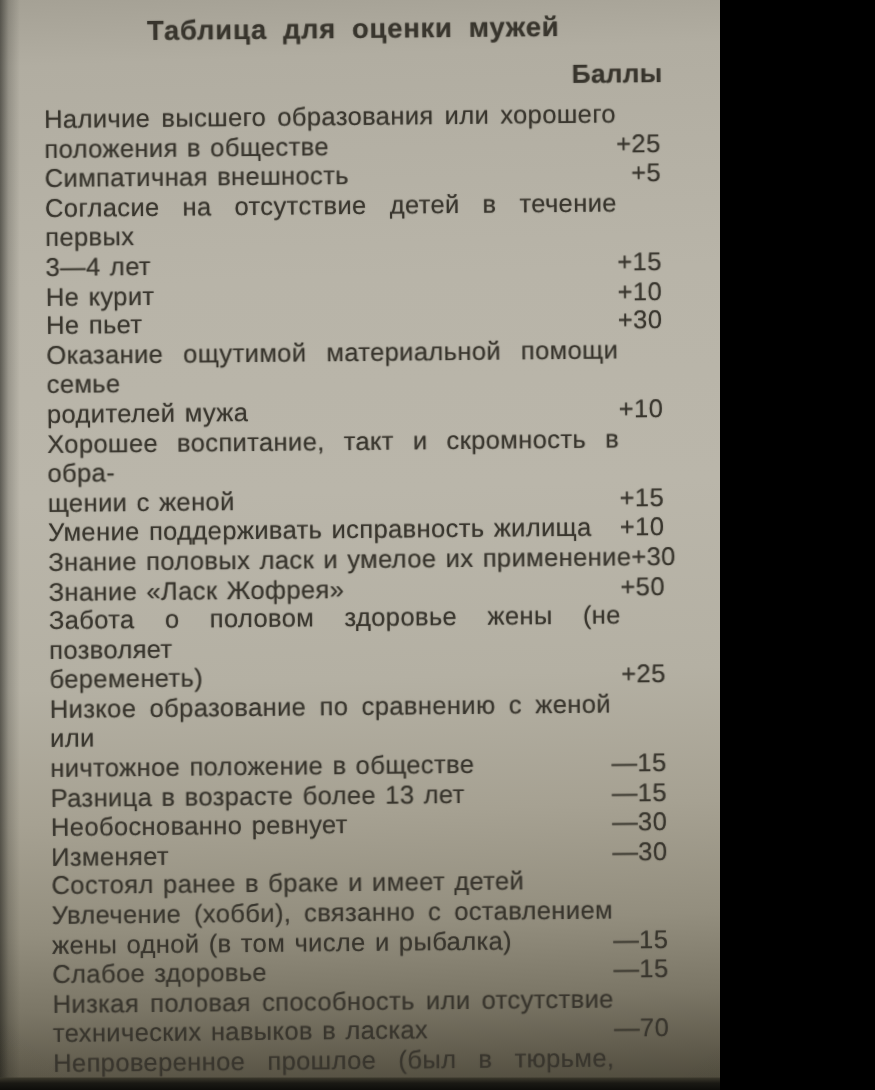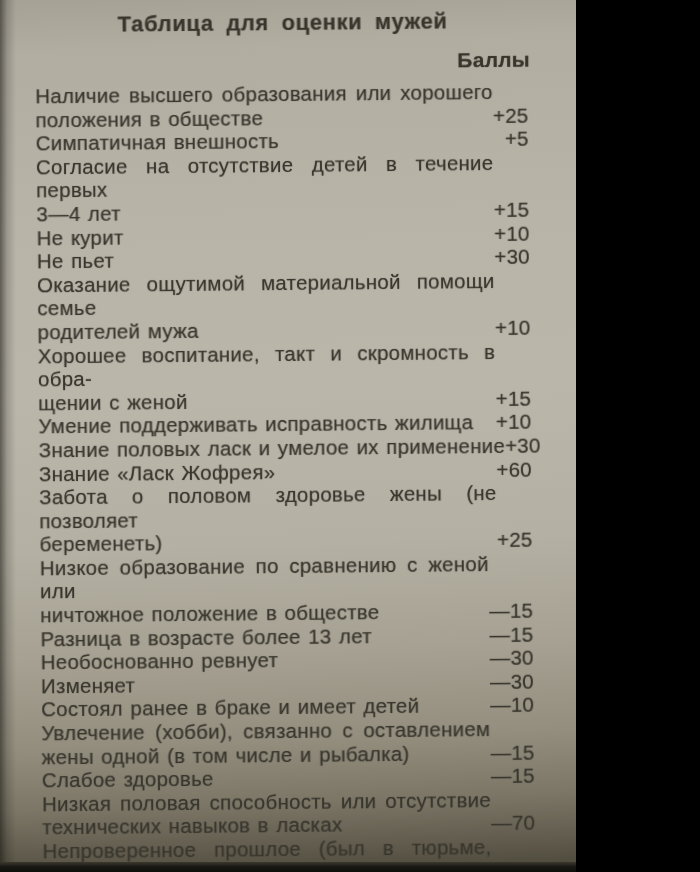--- a/index.html
+++ b/index.html
@@ -119,21 +119,21 @@
         <div class="row">
           <div class="desc">
             <div class="line">Знание половых ласк и умелое их применение</div>
           </div>
           <div class="score">+30</div>
         </div>
         <div class="row">
           <div class="desc">
             <div class="line">Знание «Ласк Жофрея»</div>
           </div>
-          <div class="score">+60</div>
+          <div class="score">+50</div>
         </div>
         <div class="row">
           <div class="desc">
             <div class="line j">Забота о половом здоровье жены (не позволяет</div>
             <div class="line">беременеть)</div>
           </div>
           <div class="score">+25</div>
         </div>
         <div class="row">
           <div class="desc">
@@ -157,21 +157,20 @@
         <div class="row">
           <div class="desc">
             <div class="line">Изменяет</div>
           </div>
           <div class="score">—30</div>
         </div>
         <div class="row">
           <div class="desc">
             <div class="line">Состоял ранее в браке и имеет детей</div>
           </div>
-          <div class="score">—10</div>
         </div>
         <div class="row">
           <div class="desc">
             <div class="line j">Увлечение (хобби), связанно с оставлением</div>
             <div class="line">жены одной (в том числе и рыбалка)</div>
           </div>
           <div class="score">—15</div>
         </div>
         <div class="row">
           <div class="desc">

